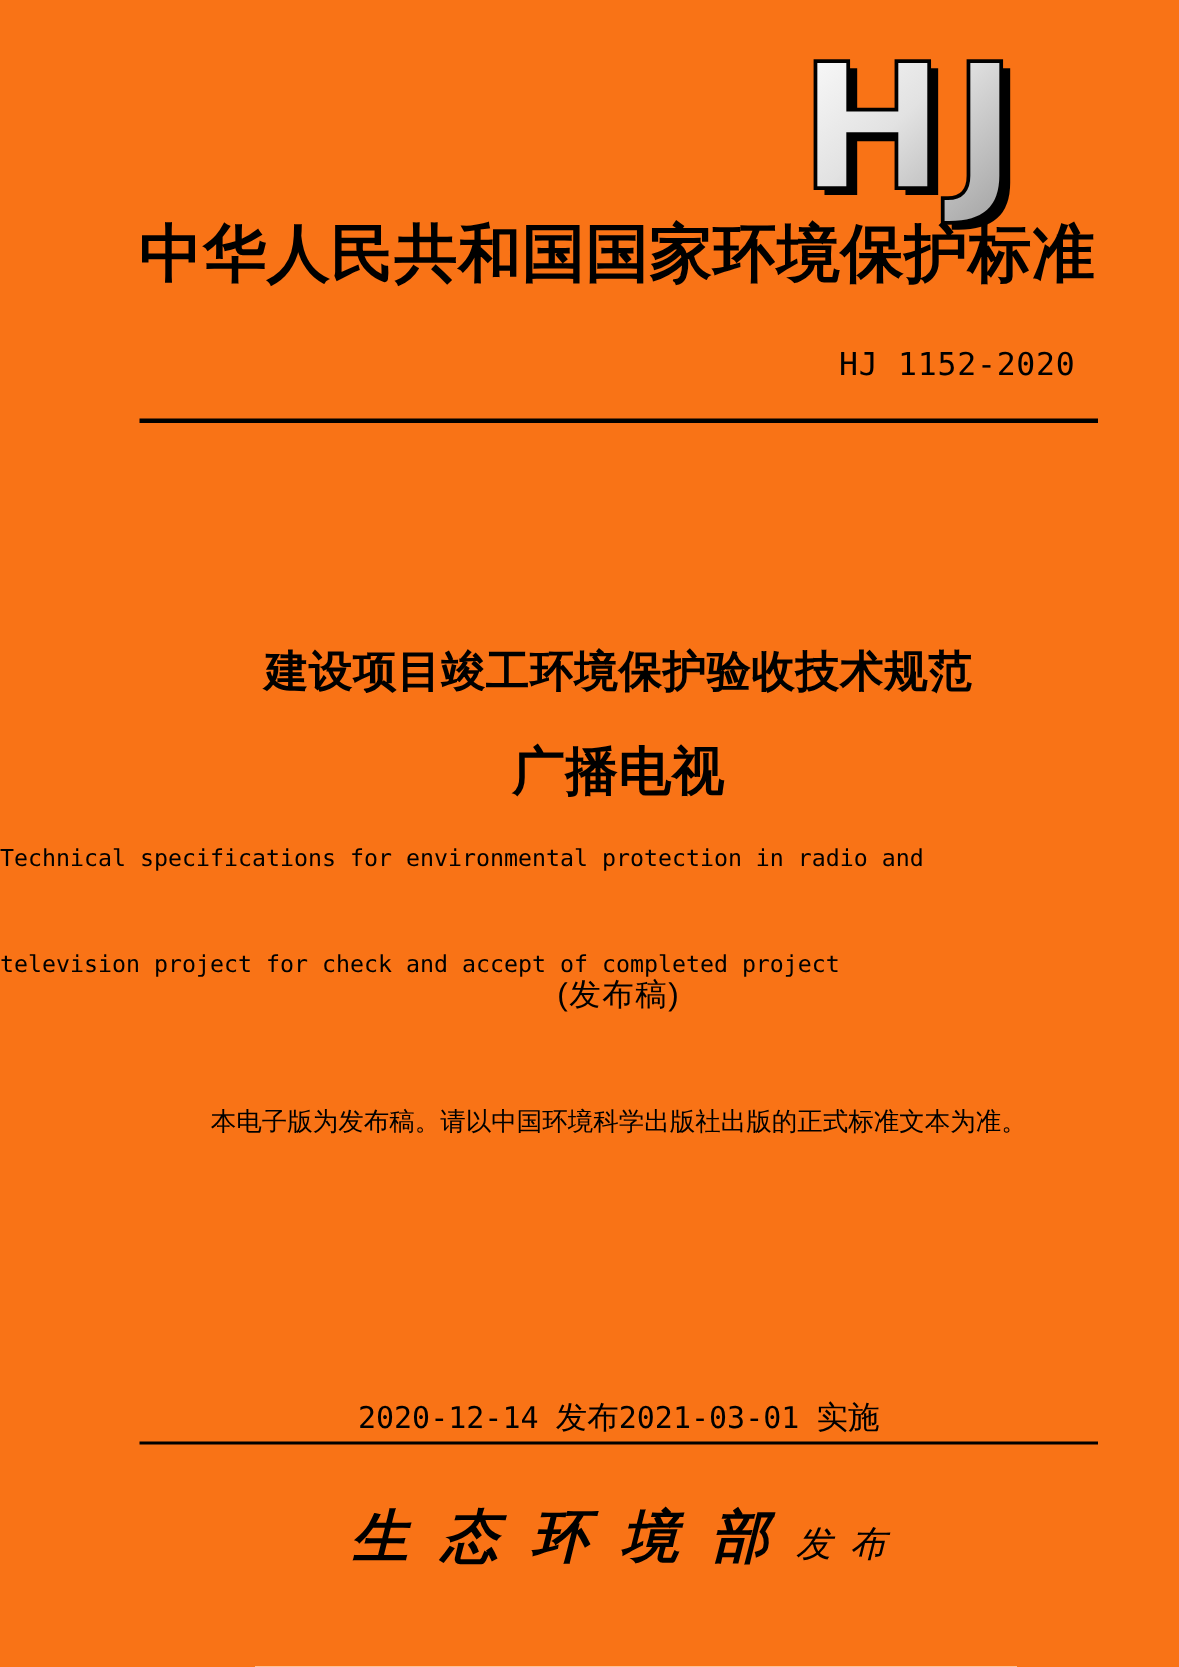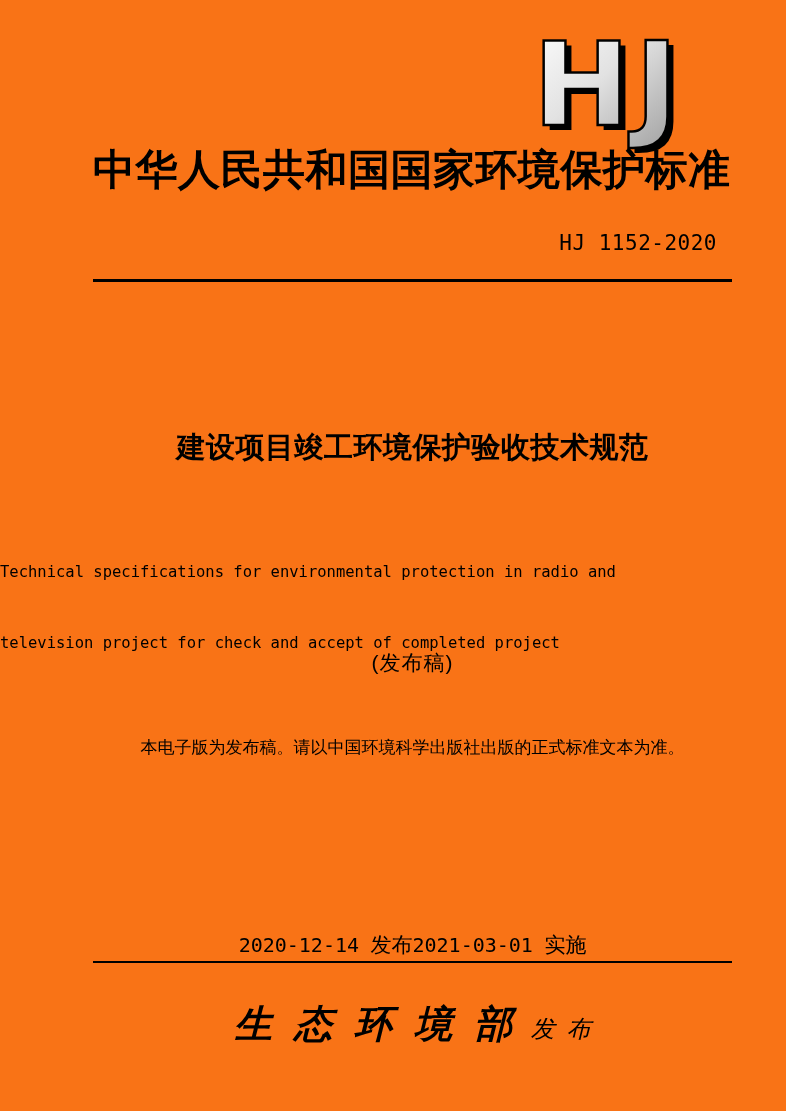--- a/index.html
+++ b/index.html
@@ -206,20 +206,21 @@
     </svg>
   </div>
 
   <div class="std-class serif-cn">中华人民共和国国家环境保护标准</div>
 
   <div class="std-number mono">HJ 1152-2020</div>
 
   <div class="rule-top"></div>
 
   <div class="title-cn-1 sans-cn">建设项目竣工环境保护验收技术规范</div>
+  <div class="title-cn-2 sans-cn">广播电视</div>
 
   <div class="title-en title-en-1">Technical specifications for environmental protection in radio and</div>
   <div class="title-en title-en-2">television project for check and accept of completed project</div>
 
   <div class="draft-label sans-cn">(发布稿)</div>
 
   <div class="notice sans-cn">本电子版为发布稿。请以中国环境科学出版社出版的正式标准文本为准。</div>
 
   <div class="dates-row">
     <div class="date-item">

